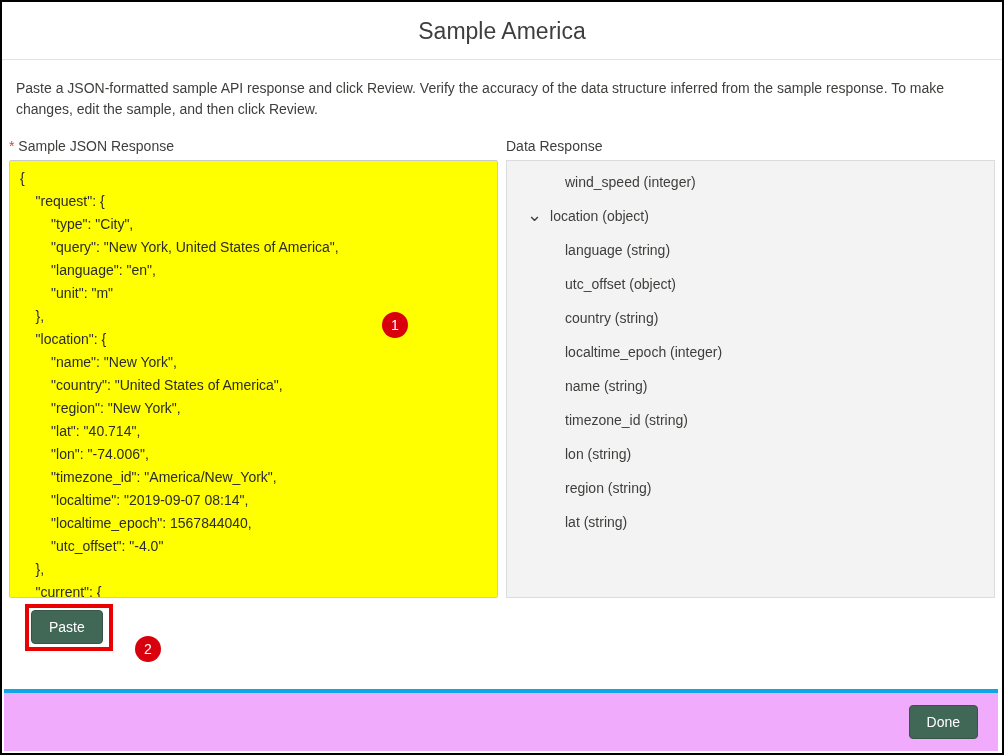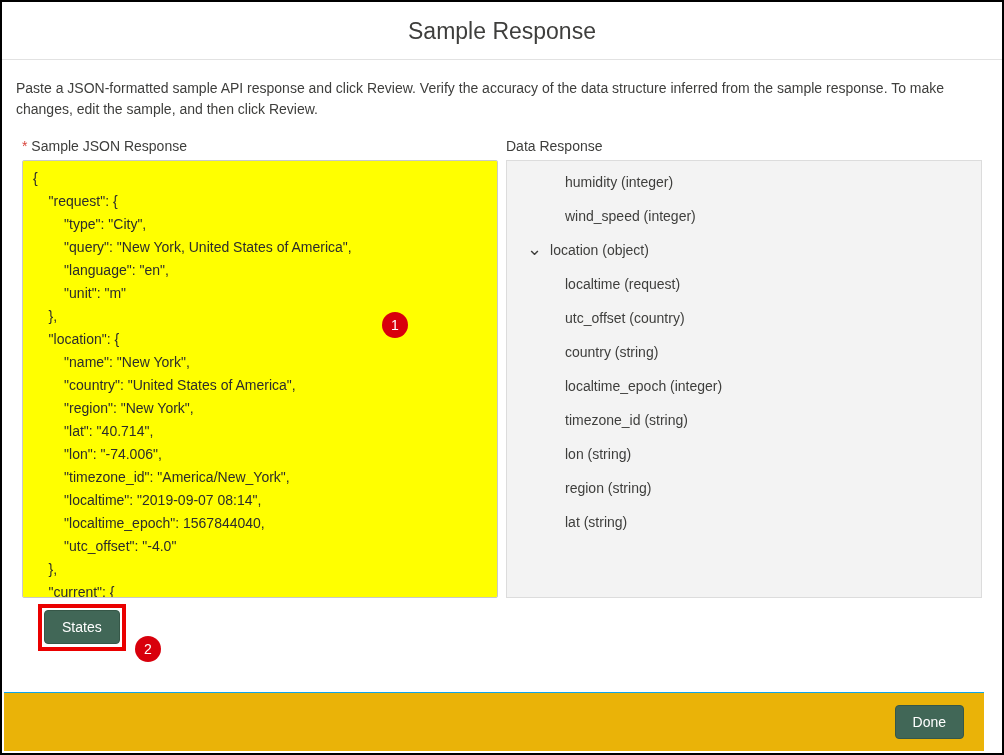--- a/index.html
+++ b/index.html
@@ -26,21 +26,21 @@
     border-bottom: 1px solid #e2e2e2;
   }
   .instructions {
     padding: 18px 14px 18px;
     font-size: 14px;
     line-height: 1.5;
     color: #3e3e3c;
   }
   .content {
     display: flex;
-    padding: 0 20px;
+    padding: 0 7px;
     gap: 8px;
   }
   .left-col, .right-col {
     flex: 1;
     min-width: 0;
   }
   .label-row {
     font-size: 14px;
     margin-bottom: 6px;
     color: #3e3e3c;
@@ -147,41 +147,41 @@
     top: 6px;
     width: 88px;
     height: 47px;
     border: 4px solid #ea0000;
     pointer-events: none;
   }
   .footer {
     position: absolute;
     bottom: 2px;
     left: 2px;
-    right: 18px;
-    border-top: 1px solid #0ea5e9;
-    background: #eab308;
+    right: 4px;
+    border-top: 4px solid #0ea5e9;
+    background: #f0abfc;
     padding: 12px 20px;
     text-align: right;
   }
   .done-btn {
     background: #416757;
     color: #fff;
     border: 1px solid #365748;
     border-radius: 4px;
     font-size: 14px;
     padding: 8px 17px;
     cursor: pointer;
   }
 </style>
 </head>
 <body>
 
 <div class="header">
-  <h1>Sample Response</h1>
+  <h1>Sample America</h1>
 </div>
 <div class="divider"></div>
 
 <div class="instructions">Paste a JSON-formatted sample API response and click Review. Verify the accuracy of the data structure inferred from the sample response. To make changes, edit the sample, and then click Review.</div>
 
 <div class="content">
   <div class="left-col">
     <div class="label-row">
       <span class="required-star">*</span>
       <span>Sample JSON Response</span>
@@ -203,49 +203,49 @@
         "timezone_id": "America/New_York",
         "localtime": "2019-09-07 08:14",
         "localtime_epoch": 1567844040,
         "utc_offset": "-4.0"
     },
     "current": {
         "observation_time": "12:14 PM",</textarea>
     </div>
     <div class="actions-left">
       <div class="review-highlight"></div>
-      <button class="review-btn">States</button>
+      <button class="review-btn">Paste</button>
     </div>
   </div>
 
   <div class="right-col">
     <div class="label-row">Data Response</div>
     <div class="structure-box">
       <div class="structure-inner" id="structure-inner">
           <div class="tree-item level-1">
-            <span>humidity (integer)</span>
-          </div>
-          <div class="tree-item level-1">
             <span>wind_speed (integer)</span>
           </div>
           <div class="tree-item level-0 collapsible">
             <span class="chevron" style="font-size: 18px; line-height: 10px;">⌄</span>
             <span>location (object)</span>
           </div>
           <div class="tree-item level-1">
-            <span>localtime (request)</span>
-          </div>
-          <div class="tree-item level-1">
-            <span>utc_offset (country)</span>
+            <span>language (string)</span>
+          </div>
+          <div class="tree-item level-1">
+            <span>utc_offset (object)</span>
           </div>
           <div class="tree-item level-1">
             <span>country (string)</span>
           </div>
           <div class="tree-item level-1">
             <span>localtime_epoch (integer)</span>
+          </div>
+          <div class="tree-item level-1">
+            <span>name (string)</span>
           </div>
           <div class="tree-item level-1">
             <span>timezone_id (string)</span>
           </div>
           <div class="tree-item level-1">
             <span>lon (string)</span>
           </div>
           <div class="tree-item level-1">
             <span>region (string)</span>
           </div>

